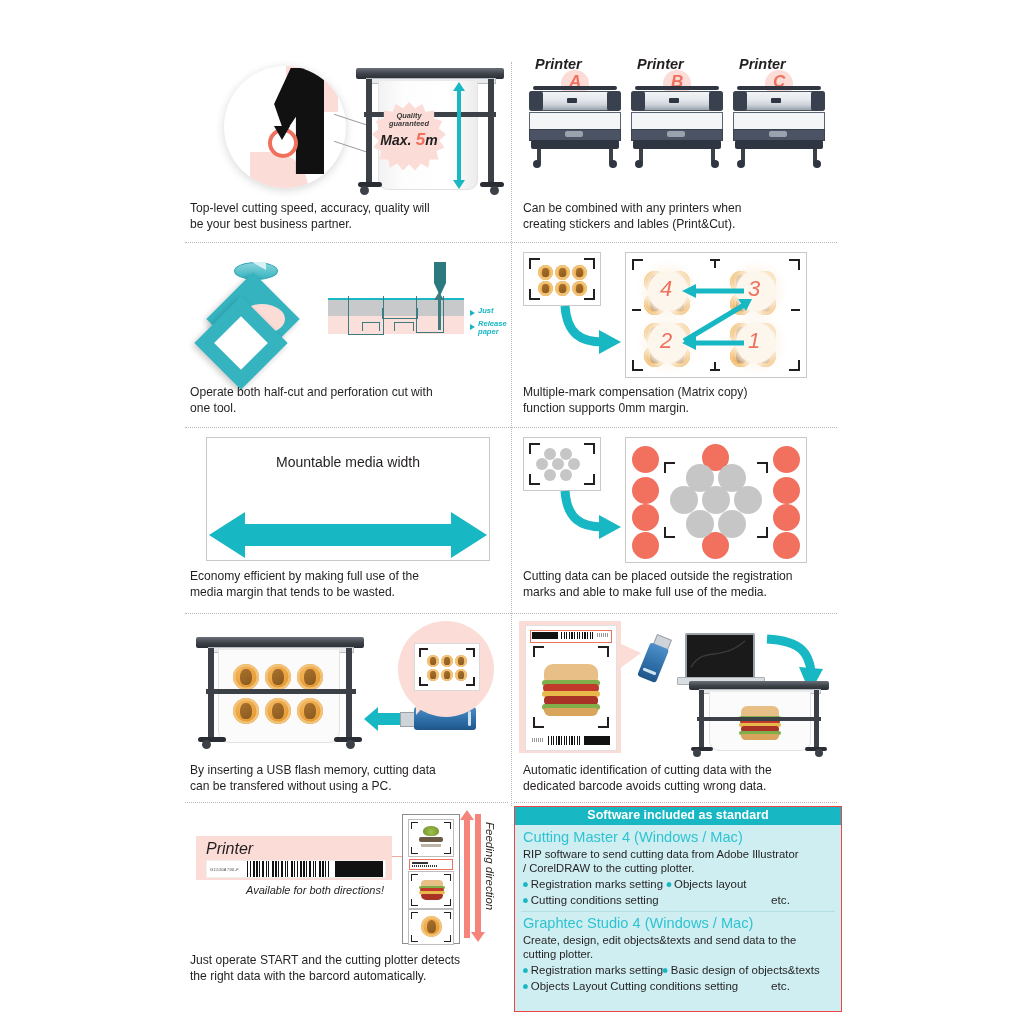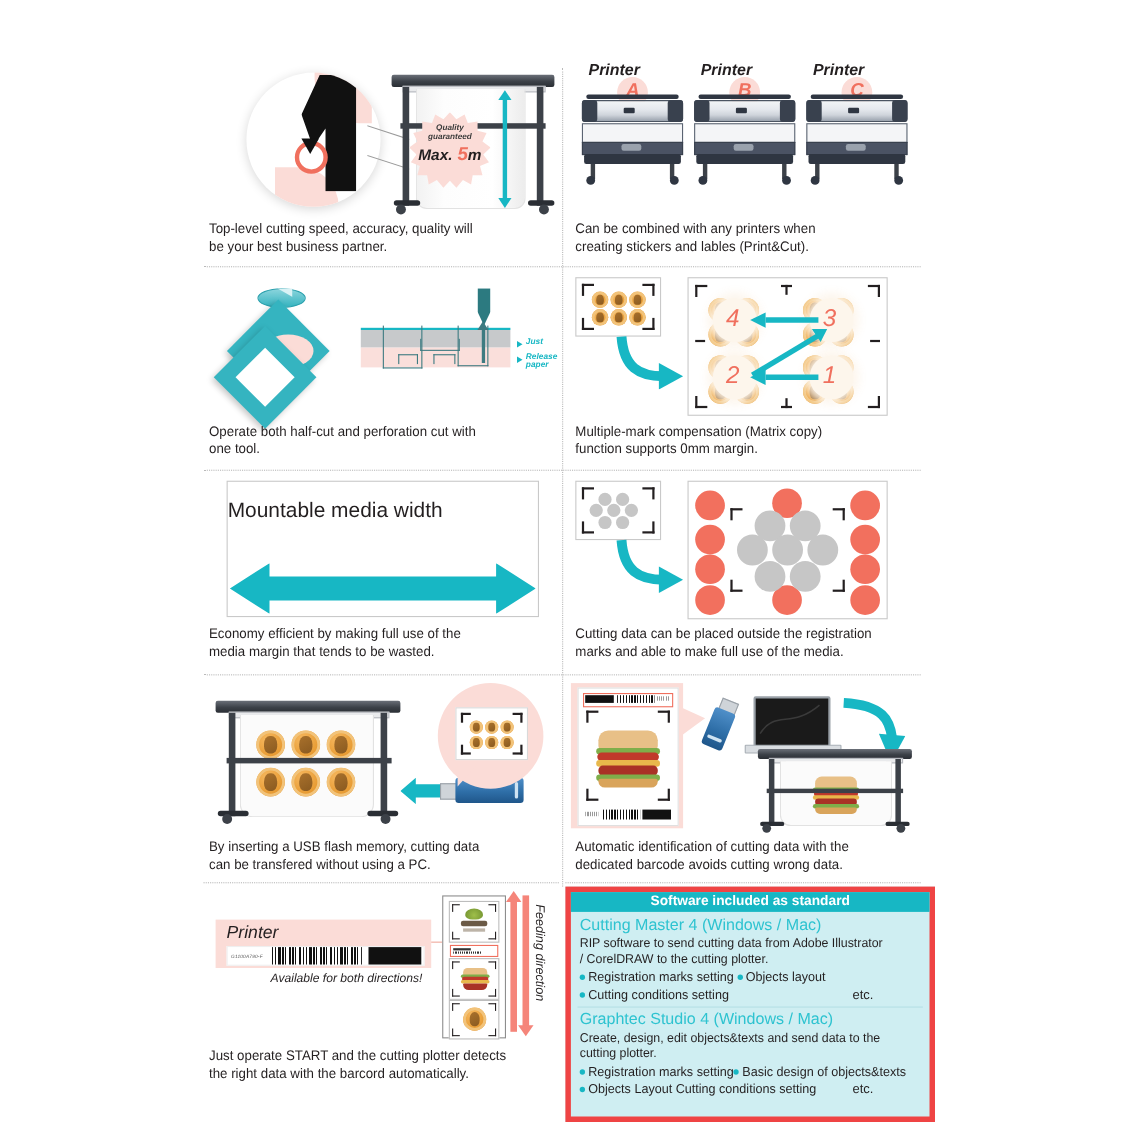--- a/index.html
+++ b/index.html
@@ -142,21 +142,21 @@
     font-family:"Liberation Sans",sans-serif;font-weight:bold;}
   .tri-teal{position:absolute;width:0;height:0;
     border-top:3.4px solid transparent;border-bottom:3.4px solid transparent;
     border-left:5px solid #17b7c4;}
 
   
   .dia{position:absolute;transform:rotate(45deg);}
 
   
   .mw-box{position:absolute;border:1px solid #c9c9c9;background:#fff;}
-  .mw-t1{position:absolute;width:100%;font-size:19px;color:#231f20;
+  .mw-t1{position:absolute;width:100%;text-align:center;font-size:14px;color:#231f20;
     font-family:"Liberation Sans",sans-serif;}
   .mw-t2{position:absolute;width:100%;text-align:center;font-size:21px;color:#231f20;
     font-family:"Liberation Sans",sans-serif;}
   .mw-t2 b{font-size:36px;color:#f0705e;font-weight:bold;letter-spacing:-1px;vertical-align:-4px;}
 
   
   .bc-wrap{position:absolute;background:#fbdcd7;}
   .bc-title{position:absolute;font-size:16px;color:#231f20;
     font-family:"Liberation Sans",sans-serif;}
   .bc-strip{position:absolute;background:#fff;border:1px solid #efefef;overflow:hidden;}
@@ -171,21 +171,21 @@
     font-family:"Liberation Sans",sans-serif;}
   .feed-lbl{position:absolute;font-size:11.5px;color:#231f20;
     font-family:"Liberation Sans",sans-serif;white-space:nowrap;
     writing-mode:vertical-rl;}
   .feed-bar{position:absolute;width:6px;background:#f5857a;}
 
   .tile{position:absolute;border:1px solid #bdbdbd;background:#fff;}
 
   
   .sw-panel{position:absolute;left:332px;top:772px;width:326px;height:204px;
-    background:#cfeef2;border:5px solid #ef4444;}
+    background:#cfeef2;border:1px solid #ef4444;}
   .sw-hd{position:absolute;left:0;top:0;width:326px;height:18px;background:#17b7c4;}
   .sw-hd span{position:absolute;width:100%;text-align:center;top:1px;
     color:#fff;font-size:12.5px;font-weight:bold;font-family:"Liberation Sans",sans-serif;}
   .sw-title{position:absolute;color:#2ec3d0;font-size:14.6px;
     font-family:"Liberation Sans",sans-serif;}
   .sw-body{position:absolute;color:#231f20;font-size:11.6px;line-height:13.6px;
     font-family:"Liberation Sans",sans-serif;white-space:pre-line;
     transform:scaleX(.97);transform-origin:left top;}
   .sw-li{position:absolute;color:#231f20;font-size:11.8px;
     font-family:"Liberation Sans",sans-serif;white-space:nowrap;

